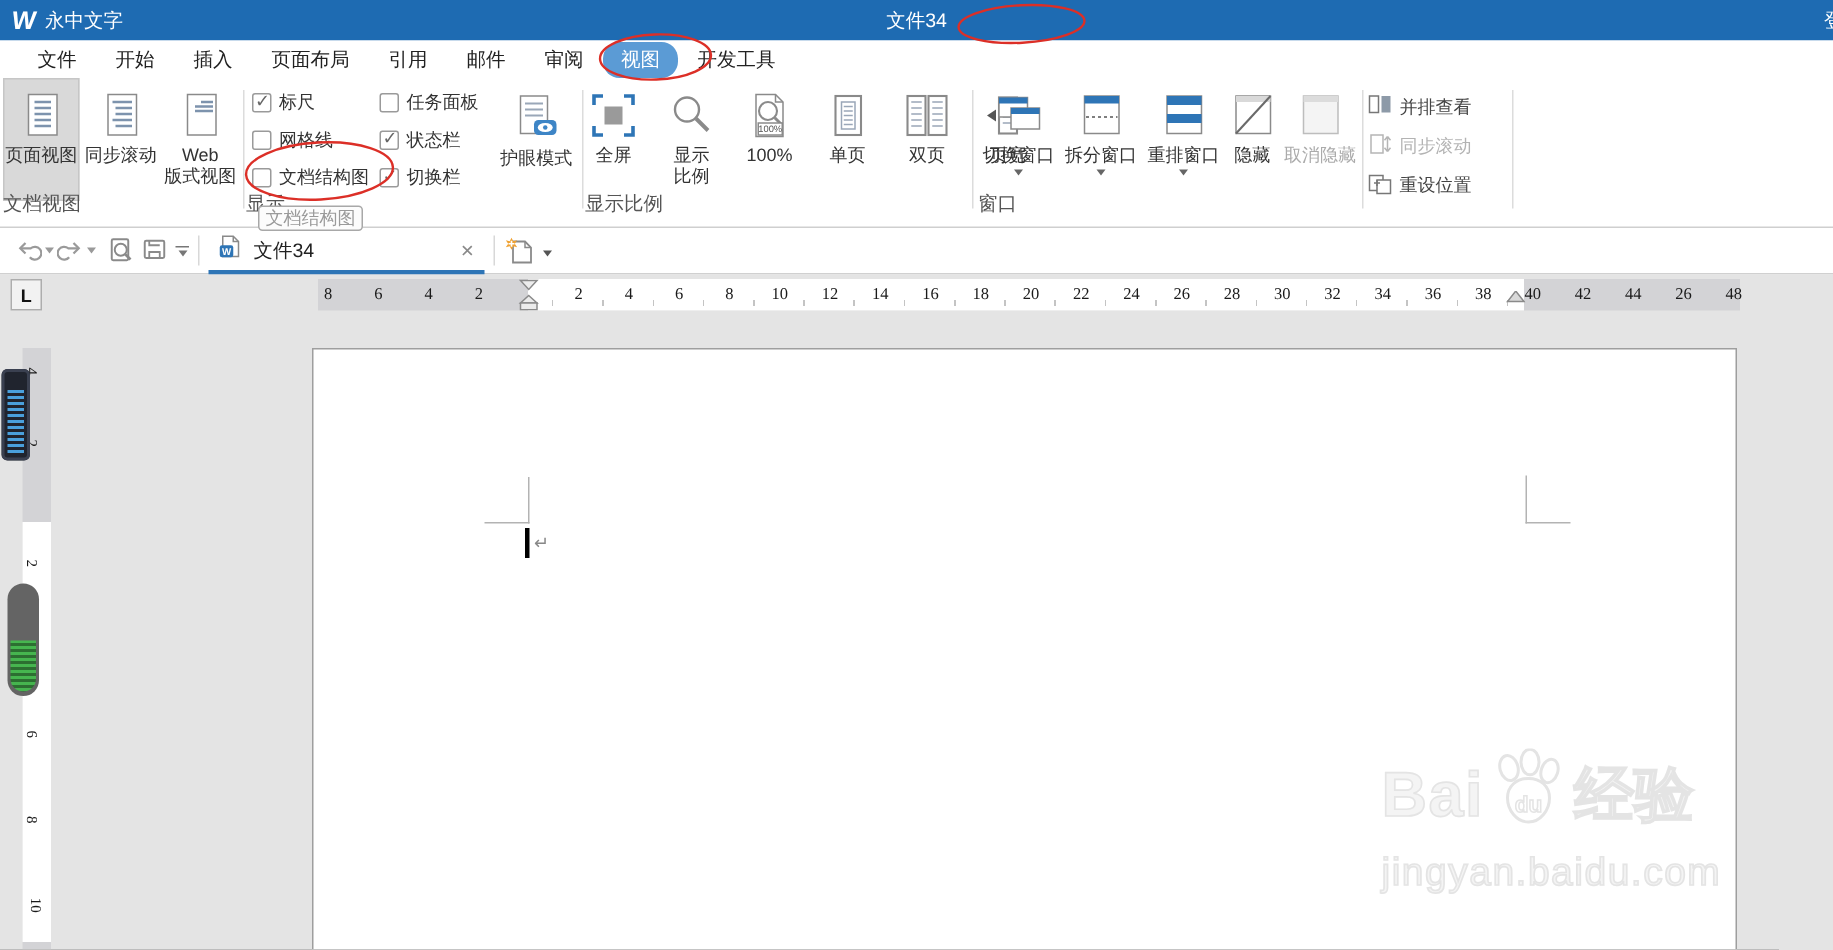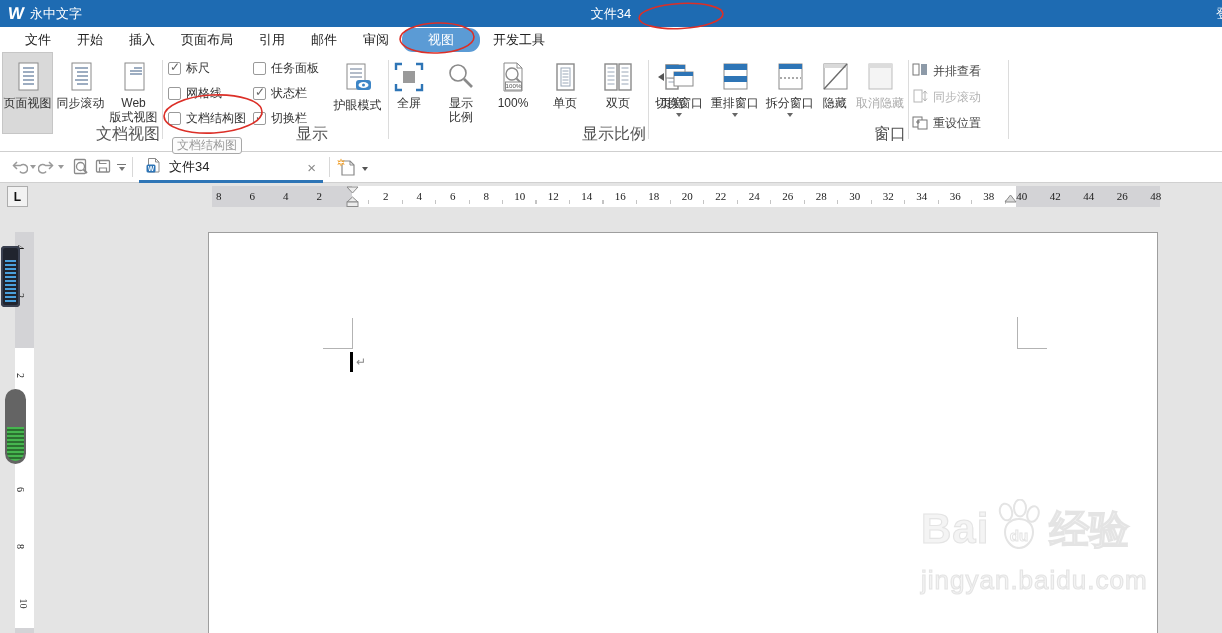--- a/index.html
+++ b/index.html
@@ -11,26 +11,26 @@
   .titlebar{position:absolute;left:0;top:0;width:1222px;height:27px;background:#1e6bb2;color:#fff;}
   .tb-left{position:absolute;left:8px;top:0;height:27px;display:flex;align-items:center;gap:6px;}
   .tb-logo{font-weight:bold;font-size:17px;transform:skewX(-8deg);line-height:27px;}
   .tb-app{font-size:13px;}
   .tb-title{position:absolute;left:50%;top:0;transform:translateX(-50%);height:27px;line-height:27px;font-size:13px;}
   .tb-right{position:absolute;right:-7px;top:0;height:27px;line-height:27px;font-size:13px;}
 
   
   .menubar{position:absolute;left:0;top:27px;width:1222px;height:25px;background:#fff;display:flex;align-items:center;padding-left:12px;}
   .mtab{font-size:13px;color:#222;padding:2px 13px;cursor:default;white-space:nowrap;}
-  .mtab.active{background:#5b9bd5;color:#fff;border-radius:11px;padding:3px 26px;}
+  .mtab.active{background:#5b9bd5;color:#fff;border-radius:11px;padding:3px 12px;}
 
   
   .ribbon{position:absolute;left:0;top:52px;width:1222px;height:100px;background:#fff;border-bottom:1px solid #cfcfcf;}
   .rgroup{position:absolute;top:0;height:98px;}
-  .glabel{position:absolute;bottom:5px;left:0;right:0;text-align:right;font-size:16px;color:#555;}
+  .glabel{position:absolute;bottom:5px;left:0;right:0;text-align:left;font-size:13px;color:#555;}
   .vsep{position:absolute;top:8px;bottom:12px;width:1px;background:#dcdcdc;}
   .bigbtn{display:flex;flex-direction:column;align-items:center;padding-top:5px;font-size:12px;color:#333;
           line-height:14px;text-align:center;border:1px solid transparent;cursor:default;}
   .bigbtn .bicon{height:38px;display:flex;align-items:center;justify-content:center;}
   .bigbtn.selected{background:#d9d9d9;border-color:#c6c6c6;}
   .g1{left:2px;width:158px;display:flex;gap:2px;}
   .g1 .bigbtn{width:51px;height:82px;}
   .g2{left:164px;width:222px;}
   .cb-col{position:absolute;top:4px;}
   .cb-col.c1{left:4px;}
@@ -309,40 +309,40 @@
           <svg width="34" height="32">
               <rect x="4" y="4" width="19" height="13" fill="#fff" stroke="#8a8a8a"></rect>
               <rect x="4" y="4" width="19" height="4" fill="#2e75b6"></rect>
           <rect x="12" y="11" width="19" height="14" fill="#fff" stroke="#8a8a8a"></rect>
               <rect x="12" y="11" width="19" height="4" fill="#2e75b6"></rect>
             </svg>
         </span>
         <span data-name="switch-window-label">切换窗口</span>
         <span class="tri" data-name="dropdown-arrow-icon"></span>
       </div>
+      <div class="bigbtn" style="width:60px" data-name="split-window-button">
+        <span class="bicon" data-name="split-window-icon">
+          <svg width="32" height="32">
+              <rect x="5" y="3" width="23" height="25" fill="#fff" stroke="#8a8a8a"></rect>
+          <rect x="5" y="3" width="23" height="5" fill="#2e75b6"></rect>
+              <path d="M6 17h21" stroke="#555" stroke-dasharray="2 2"></path>
+            </svg>
+        </span>
+        <span data-name="split-window-label">拆分窗口</span>
+        <span class="tri" data-name="dropdown-arrow-icon"></span>
+      </div>
       <div class="bigbtn" style="width:62px" data-name="arrange-windows-button">
         <span class="bicon" data-name="arrange-windows-icon">
           <svg width="32" height="32">
               <rect x="5" y="3" width="23" height="25" fill="#fff" stroke="#8a8a8a"></rect>
           <rect x="5" y="3" width="23" height="6" fill="#2e75b6"></rect>
               <rect x="5" y="15" width="23" height="6" fill="#2e75b6"></rect>
             </svg>
         </span>
         <span data-name="arrange-windows-label">重排窗口</span>
-        <span class="tri" data-name="dropdown-arrow-icon"></span>
-      </div>
-      <div class="bigbtn" style="width:60px" data-name="split-window-button">
-        <span class="bicon" data-name="split-window-icon">
-          <svg width="32" height="32">
-              <rect x="5" y="3" width="23" height="25" fill="#fff" stroke="#8a8a8a"></rect>
-          <rect x="5" y="3" width="23" height="5" fill="#2e75b6"></rect>
-              <path d="M6 17h21" stroke="#555" stroke-dasharray="2 2"></path>
-            </svg>
-        </span>
-        <span data-name="split-window-label">拆分窗口</span>
         <span class="tri" data-name="dropdown-arrow-icon"></span>
       </div>
       <div class="bigbtn" style="width:34px" data-name="hide-window-button">
         <span class="bicon" data-name="hide-window-icon">
           <svg width="32" height="32">
               <rect x="5" y="3" width="23" height="25" fill="#fff" stroke="#8a8a8a"></rect>
           <rect x="5" y="3" width="23" height="4" fill="#d9d9d9"></rect>
               <path d="M28 3L5 28" stroke="#6a6a6a" stroke-width="1.4"></path>
             </svg>
         </span>

